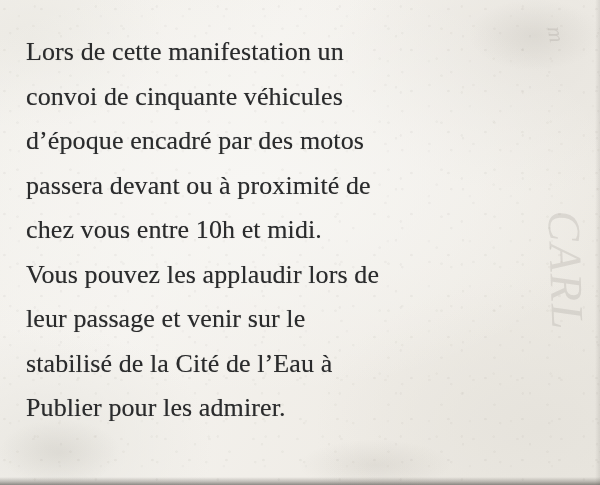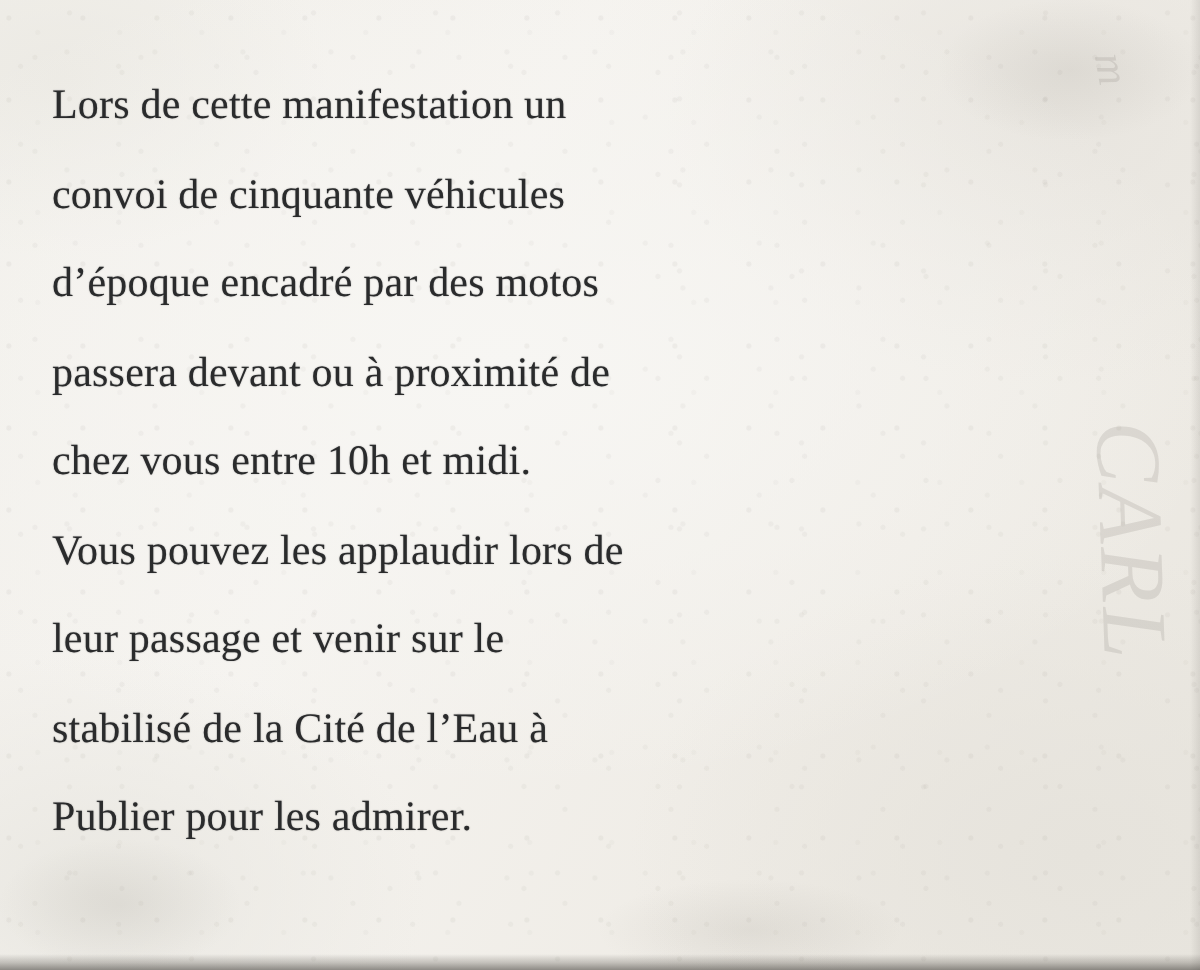--- a/index.html
+++ b/index.html
@@ -97,21 +97,21 @@
 
   #clipping {
     position: absolute;
     left: 26px;
     top: 30px;
     width: 546px;
   }
   #clipping p {
     margin: 0;
     font-family: "Liberation Serif", serif;
-    font-size: 21px;
+    font-size: 26px;
     line-height: 44.5px;
     color: #2a2b2c;
     letter-spacing: 0.1px;
     white-space: pre-line;
     text-rendering: optimizeLegibility;
     
     text-shadow: 0 0 0.7px rgba(42,43,44,0.45);
   }
 </style>
 </head>

